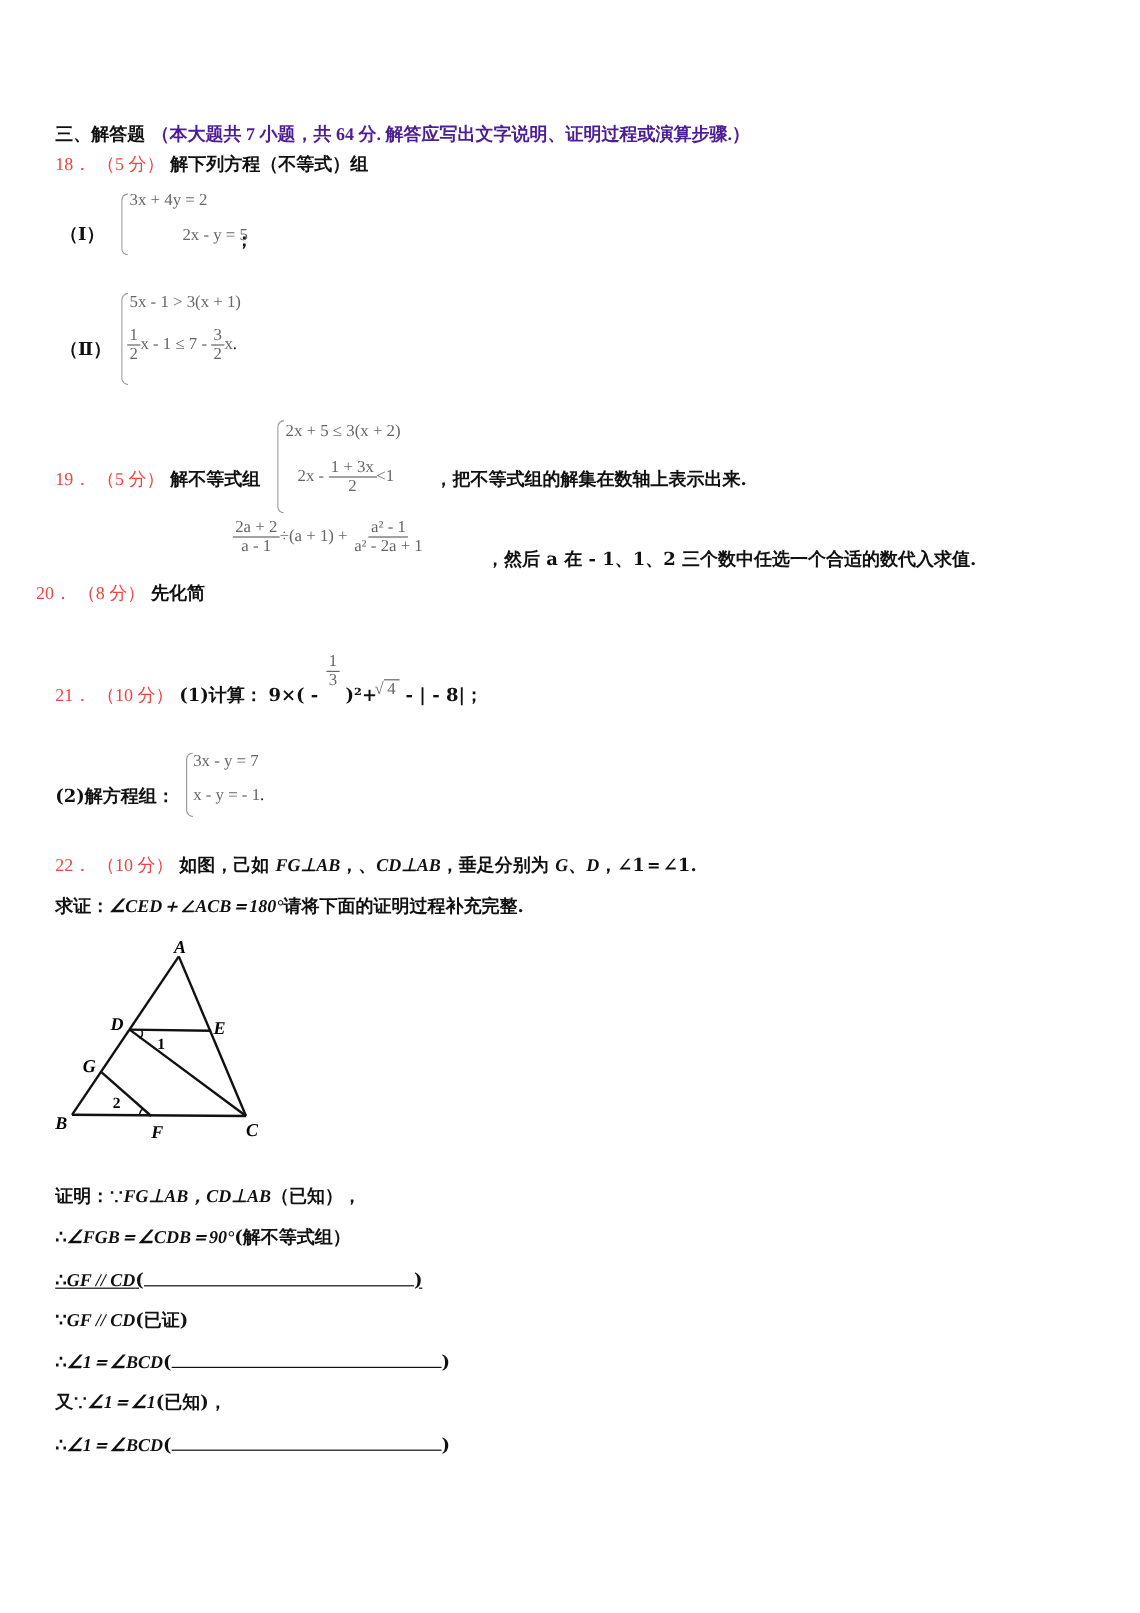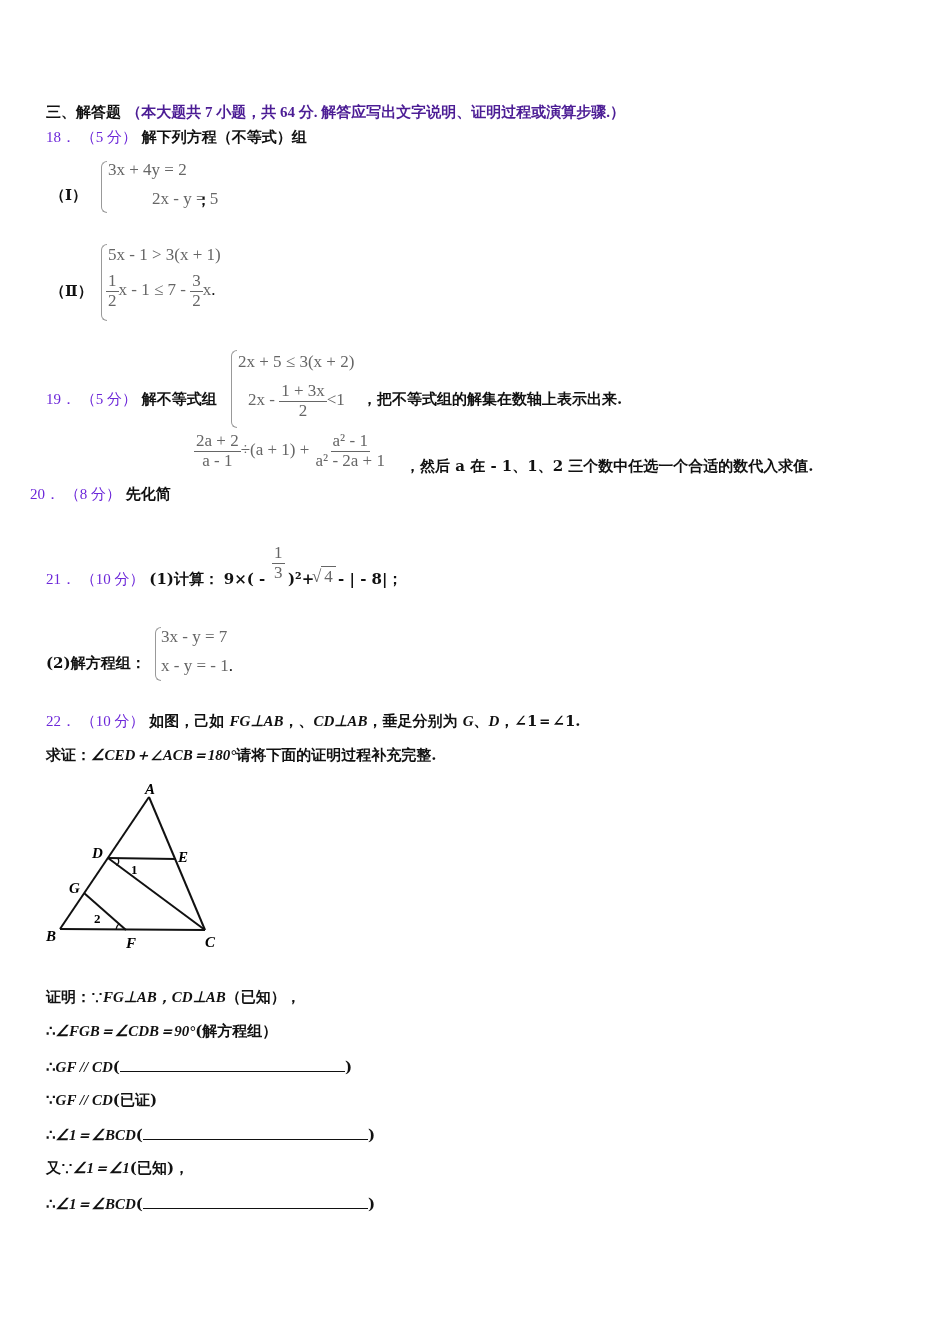--- a/index.html
+++ b/index.html
@@ -1,22 +1,22 @@
 <!DOCTYPE html>
 <html><head>
 <meta charset="utf-8">
 <style>
   html, body { margin:0; padding:0; background:#fff; }
   body { width:950px; height:1344px; position:relative; overflow:hidden;
          font-family:"DejaVu Serif","Liberation Serif",serif; color:#111; }
   .abs { position:absolute; white-space:nowrap; }
   .t { font-size:15px; line-height:18px; }
   .b { font-weight:bold; }
-  .n { font-family:"Liberation Serif",serif; font-weight:normal; color:#6d28d9; }
-  .m { font-family:"Liberation Serif",serif; color:#666; font-size:17px; }
+  .n { font-family:"Liberation Serif",serif; font-weight:normal; color:#ef4444; }
+  .m { font-family:"Liberation Serif",serif; color:#666; font-size:14px; }
   .bi { font-family:"Liberation Serif",serif; font-weight:bold; font-style:italic; }
   .brace { position:absolute; border-left:1.3px solid #999; border-top:1.3px solid #999; border-bottom:1.3px solid #999; border-radius:6px 0 0 6px; width:5px; }
   .frac { display:inline-flex; flex-direction:column; align-items:center; vertical-align:middle; line-height:1.1; }
   .frac .num { border-bottom:1px solid #666; padding:0 2px; }
   .frac .den { padding:0 2px; }
   .blank { display:inline-block; border-bottom:1.5px solid #111; height:14px; vertical-align:baseline; }
   svg text { font-family:"Liberation Serif",serif; font-style:italic; font-weight:bold; }
 </style>
 </head>
 <body>
@@ -133,23 +133,23 @@
   <text x="126" y="948" font-size="15">F</text>
   <text x="205" y="947" font-size="15">C</text>
   <text x="131" y="874" font-size="13" style="font-style:normal">1</text>
   <text x="94" y="923" font-size="13" style="font-style:normal">2</text>
 </svg>
 
 <div class="abs t" style="left:46px;top:988px;">
   <span class="b">证明：∵</span><span class="bi">FG⊥AB，CD⊥AB</span><span class="b">（已知），</span>
 </div>
 <div class="abs t" style="left:46px;top:1022px;">
-  <span class="b">∴</span><span class="bi">∠FGB＝∠CDB＝90°</span><span class="b">(解方程组）</span>
+  <span class="b">∴</span><span class="bi">∠FGB＝∠CDB＝90°</span><span class="b">(解不等式组）</span>
 </div>
-<div class="abs t" style="left:46px;top:1057px;">
+<div class="abs t" style="left:46px;top:1057px;text-decoration:underline;">
   <span class="b">∴</span><span class="bi">GF // CD</span><span class="b">(</span><span class="blank" style="width:225px;"></span><span class="b">)</span>
 </div>
 <div class="abs t" style="left:46px;top:1091px;">
   <span class="b">∵</span><span class="bi">GF // CD</span><span class="b">(已证)</span>
 </div>
 <div class="abs t" style="left:46px;top:1125px;">
   <span class="b">∴</span><span class="bi">∠1＝∠BCD</span><span class="b">(</span><span class="blank" style="width:225px;"></span><span class="b">)</span>
 </div>
 <div class="abs t" style="left:46px;top:1159px;">
   <span class="b">又∵</span><span class="bi">∠1＝∠1</span><span class="b">(已知)，</span>

